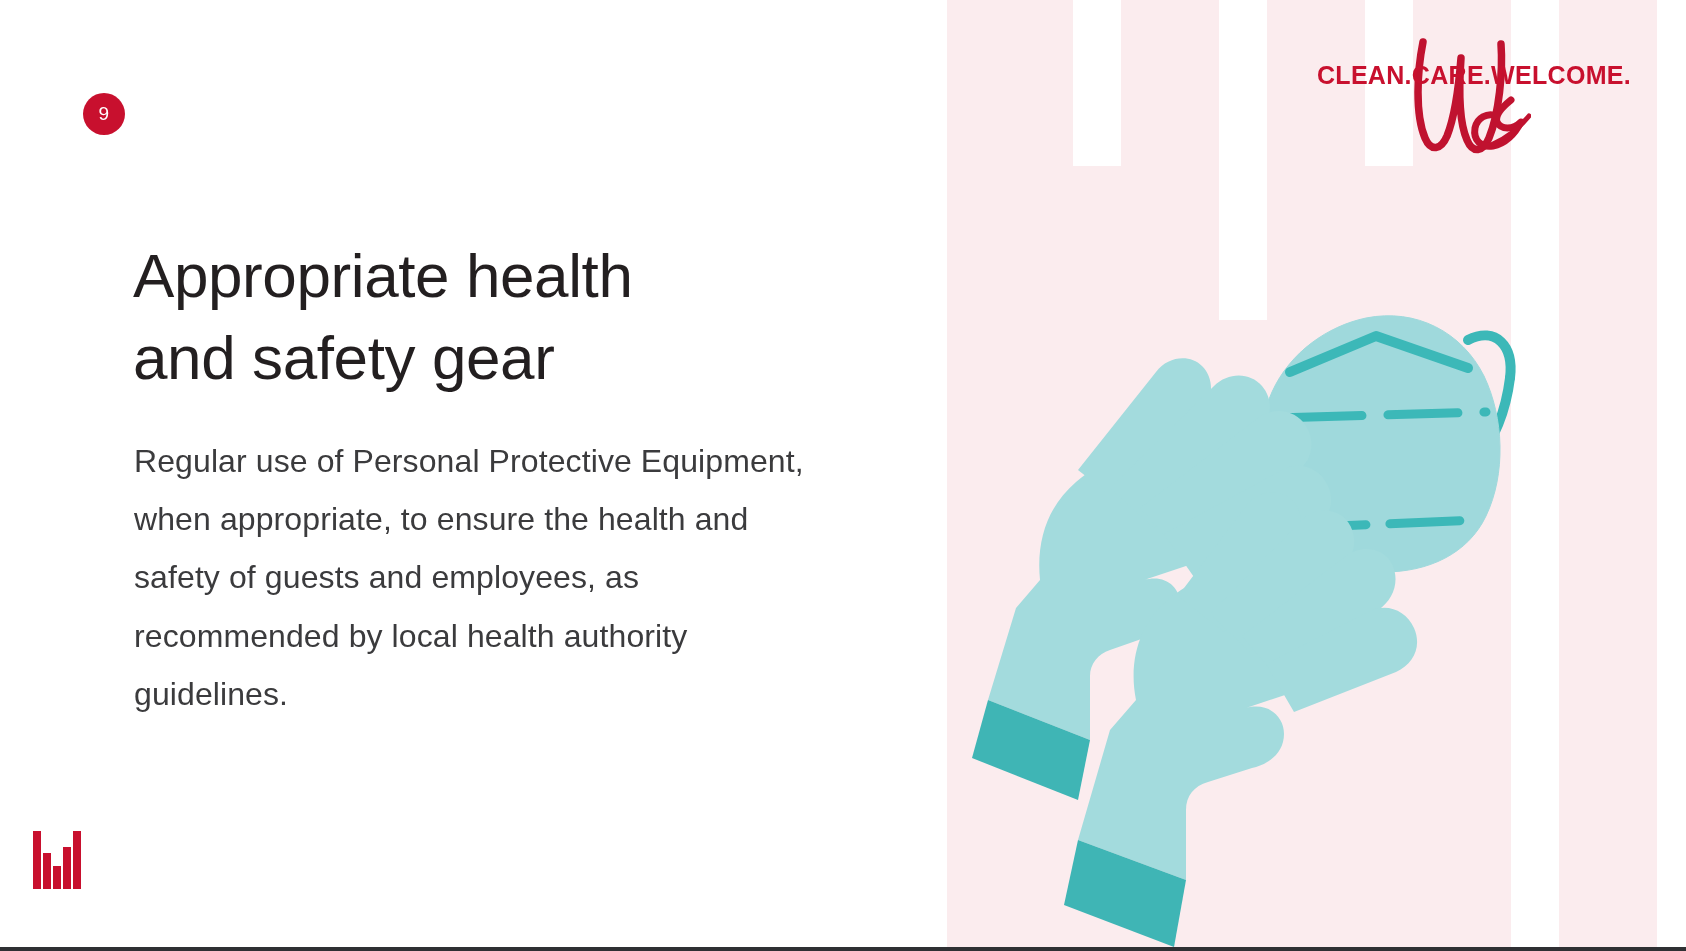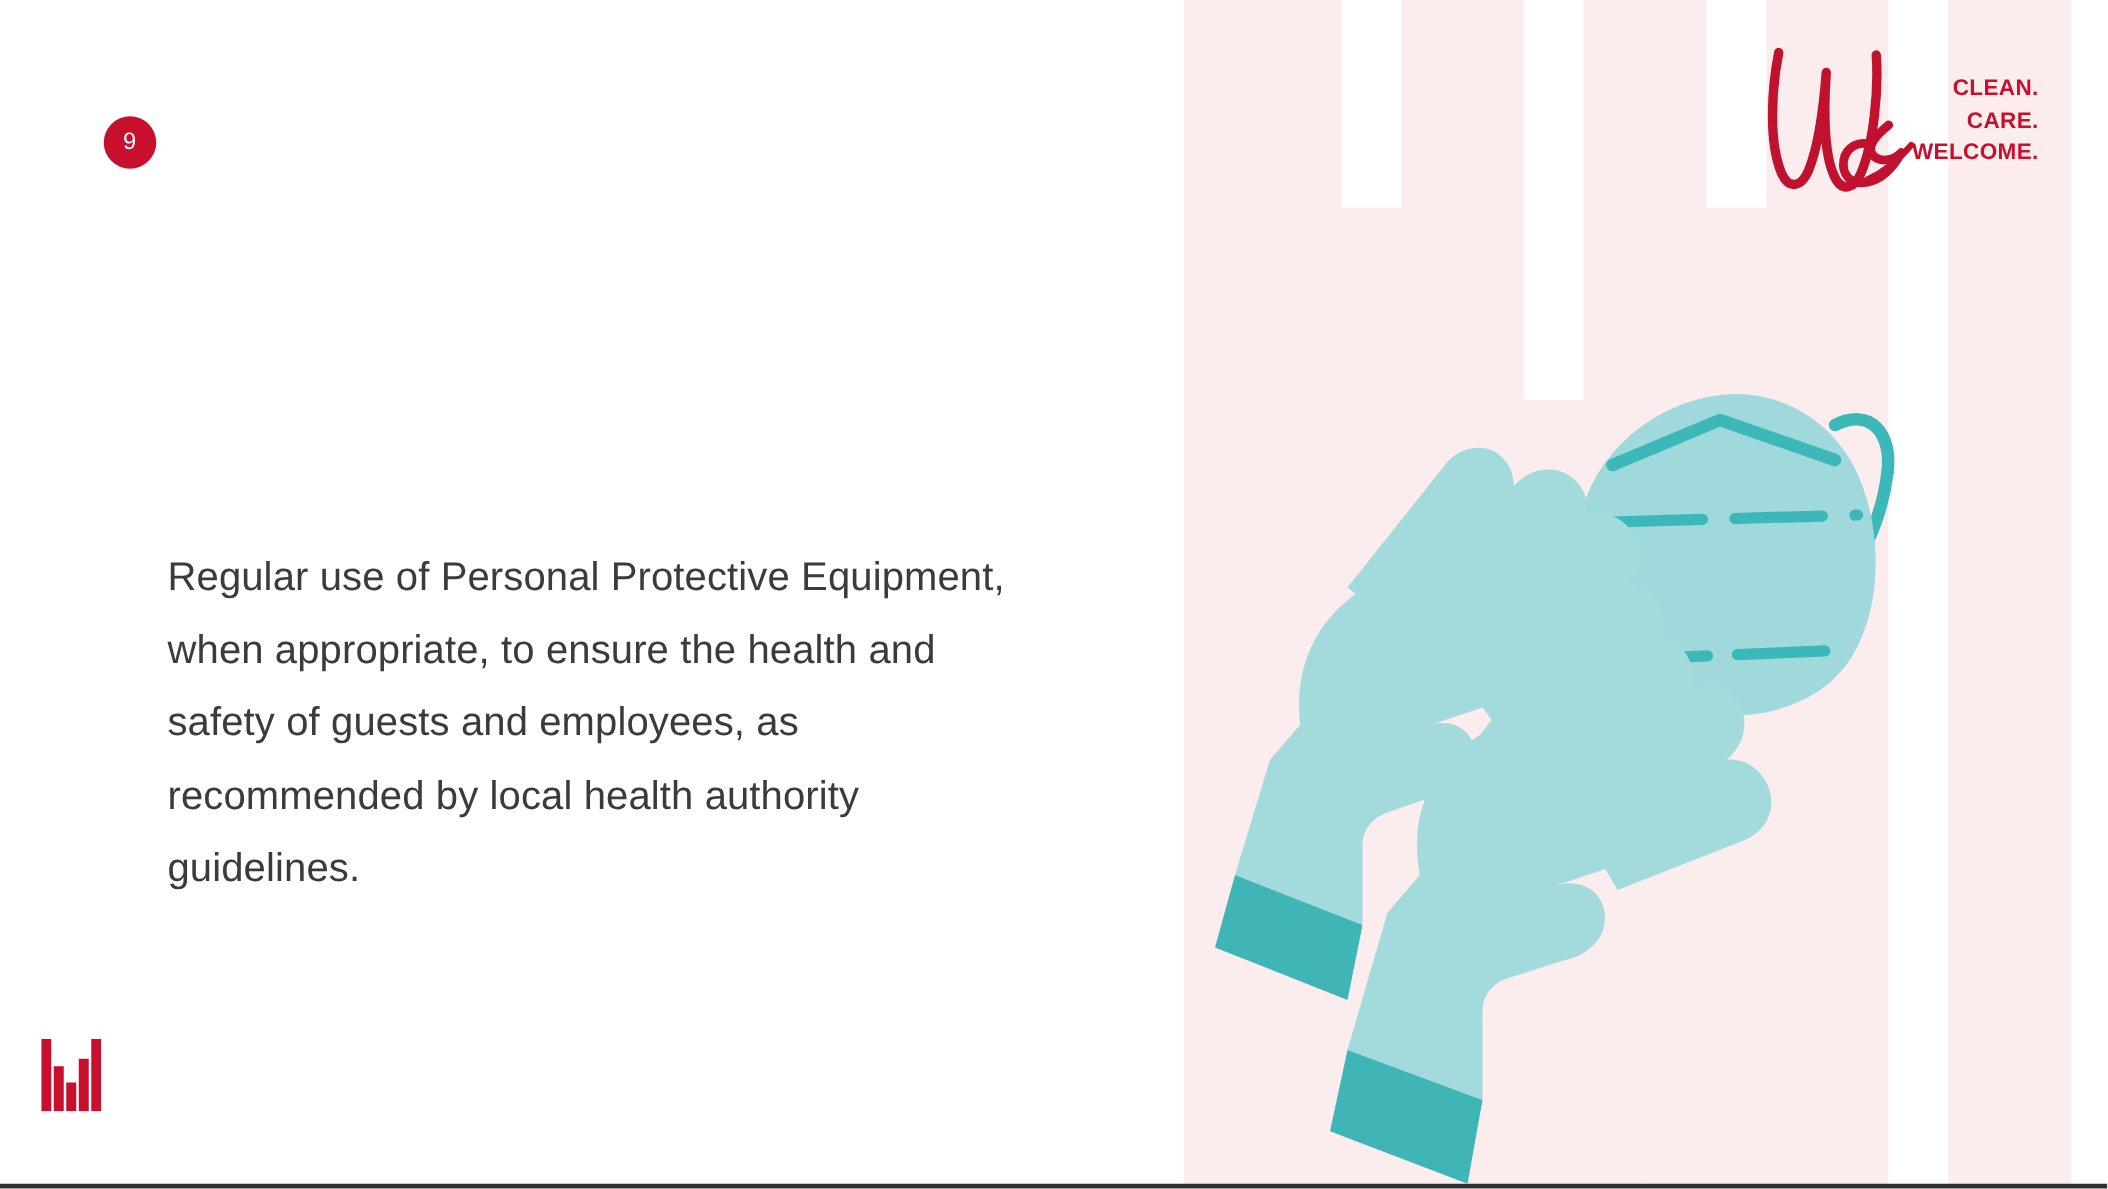--- a/index.html
+++ b/index.html
@@ -121,25 +121,25 @@
     left: 0;
     top: 0;
     width: 130px;
     height: 135px;
   }
   .brand-words {
     position: absolute;
     right: 0;
     top: 30px;
     display: flex;
-    flex-direction: column;
+    flex-direction: row;
     align-items: flex-end;
     color: #c8102e;
     font-weight: 700;
-    font-size: 18px;
+    font-size: 25px;
     line-height: 1.42;
     letter-spacing: 0.3px;
   }
   .brand-words span { display: block; }
 
   
   .corner-mark {
     position: absolute;
     left: 33px;
     bottom: 62px;
@@ -243,20 +243,22 @@
         <path d="M 314 636 L 418 556 C 434 544 456 548 464 564 C 472 580 466 600 450 610 L 348 676 Z" fill="#a3dbdd"></path>
         <path d="M 338 664 L 440 612 C 458 602 478 610 486 628 C 494 646 486 664 468 672 L 366 712 Z" fill="#a3dbdd"></path>
 
         <path d="M 150 840 L 258 880 L 246 947 L 136 905 Z" fill="#3fb5b5"></path>
       </g>
     </svg>
   </div>
 
   <div class="page-badge">9</div>
 
+  <div class="headline">Appropriate health
+and safety gear</div>
 
   <div class="body-copy">Regular use of Personal Protective Equipment, when appropriate, to ensure the health and safety of guests and employees, as recommended by local health authority guidelines.</div>
 
   <div class="brand-logo">
     <svg class="brand-we" viewBox="0 0 130 135">
 
       <path d="M 22 14
                C 16 44 14 86 24 110
                C 30 124 40 122 46 108
                C 54 88 58 56 60 30

